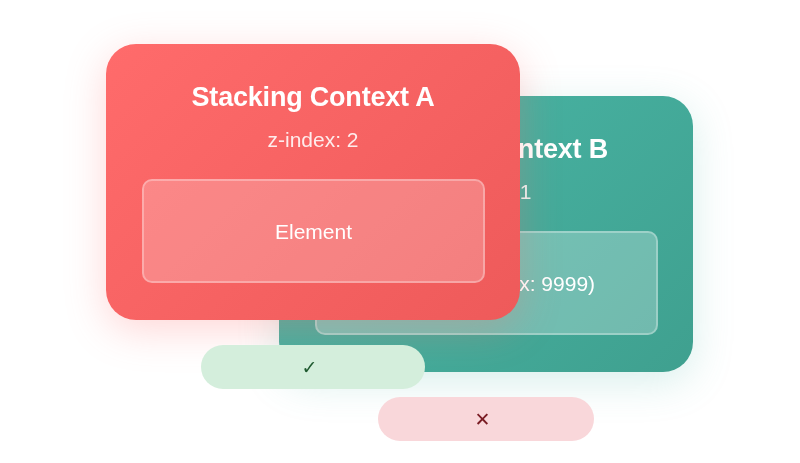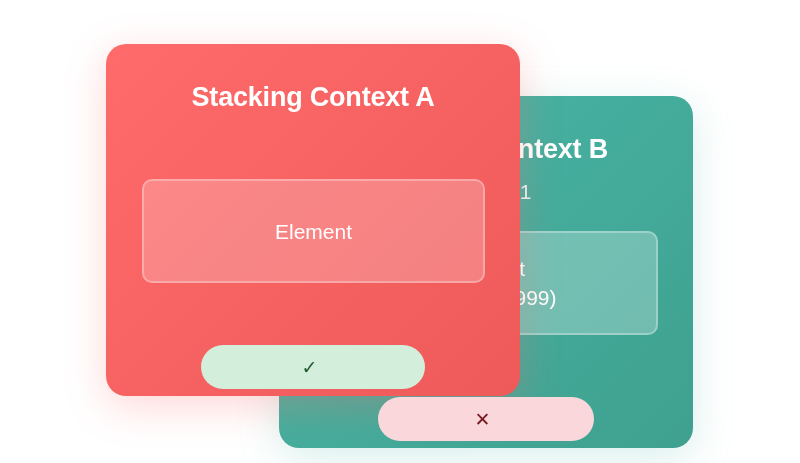--- a/index.html
+++ b/index.html
@@ -1,30 +1,30 @@
 <!DOCTYPE html>
 <html><head>
 <meta charset="utf-8">
 <style>
   html, body { margin:0; padding:0; }
   body { width:800px; height:463px; background:#ffffff; position:relative; overflow:hidden;
          font-family:"Liberation Sans", "DejaVu Sans", sans-serif; }
-  .card { position:absolute; width:414px; height:352px; border-radius:20px; box-sizing:border-box;
+  .card { position:absolute; width:414px; height:276px; border-radius:30px; box-sizing:border-box;
           text-align:center; color:#fff; }
   .card-a { left:106px; top:44px; z-index:2;
             background:linear-gradient(135deg,#ff6b6b 0%,#ee5a5a 100%);
             box-shadow:0 10px 40px rgba(255,107,107,0.28); }
   .card-b { left:279px; top:96px; z-index:1;
             background:linear-gradient(135deg,#4ab8a8 0%,#3fa08f 100%);
             box-shadow:0 10px 40px rgba(78,184,168,0.22); }
   .card .title { position:absolute; left:0; right:0; top:38px; font-size:27px; font-weight:bold; letter-spacing:-0.2px; }
   .card .zlabel { position:absolute; left:0; right:0; top:84px; font-size:21px; opacity:0.88; }
   .inner { position:absolute; left:36px; right:35px; top:135px; height:104px; border-radius:10px;
            box-sizing:border-box; border:2px solid rgba(255,255,255,0.3);
-           background:rgba(255,255,255,0.22); display:flex; flex-direction:column;
+           background:rgba(255,255,255,0.22); display:flex; flex-direction:row;
            justify-content:center; align-items:center; font-size:21px; line-height:29px; }
   .card-b .inner { background:rgba(255,255,255,0.26); }
   .badge { position:absolute; height:44px; border-radius:22px; display:flex; align-items:center;
            justify-content:center; font-size:19px; font-weight:bold; box-sizing:border-box; }
   .badge-top { left:201px; top:345px; width:224px; background:#d4eedc; color:#1f5a30; z-index:3; }
   .badge-behind { left:378px; top:397px; width:216px; background:#f9d7da; color:#7a1c24; z-index:3; }
   .badge .glyph { margin-right:7px; }
 </style>
 </head>
 <body>
@@ -33,20 +33,21 @@
   <div class="title">Stacking Context B</div>
   <div class="zlabel">z-index: 1</div>
   <div class="inner">
     <span>Element</span>
     <span>(z-index: 9999)</span>
   </div>
 </div>
 
 <div class="card card-a">
   <div class="title">Stacking Context A</div>
+  <div class="zlabel">z-index: 2</div>
   <div class="inner">
     <span>Element</span>
   </div>
 </div>
 
 <div class="badge badge-top">
   <span class="glyph">✓</span>
 </div>
 
 <div class="badge badge-behind">

